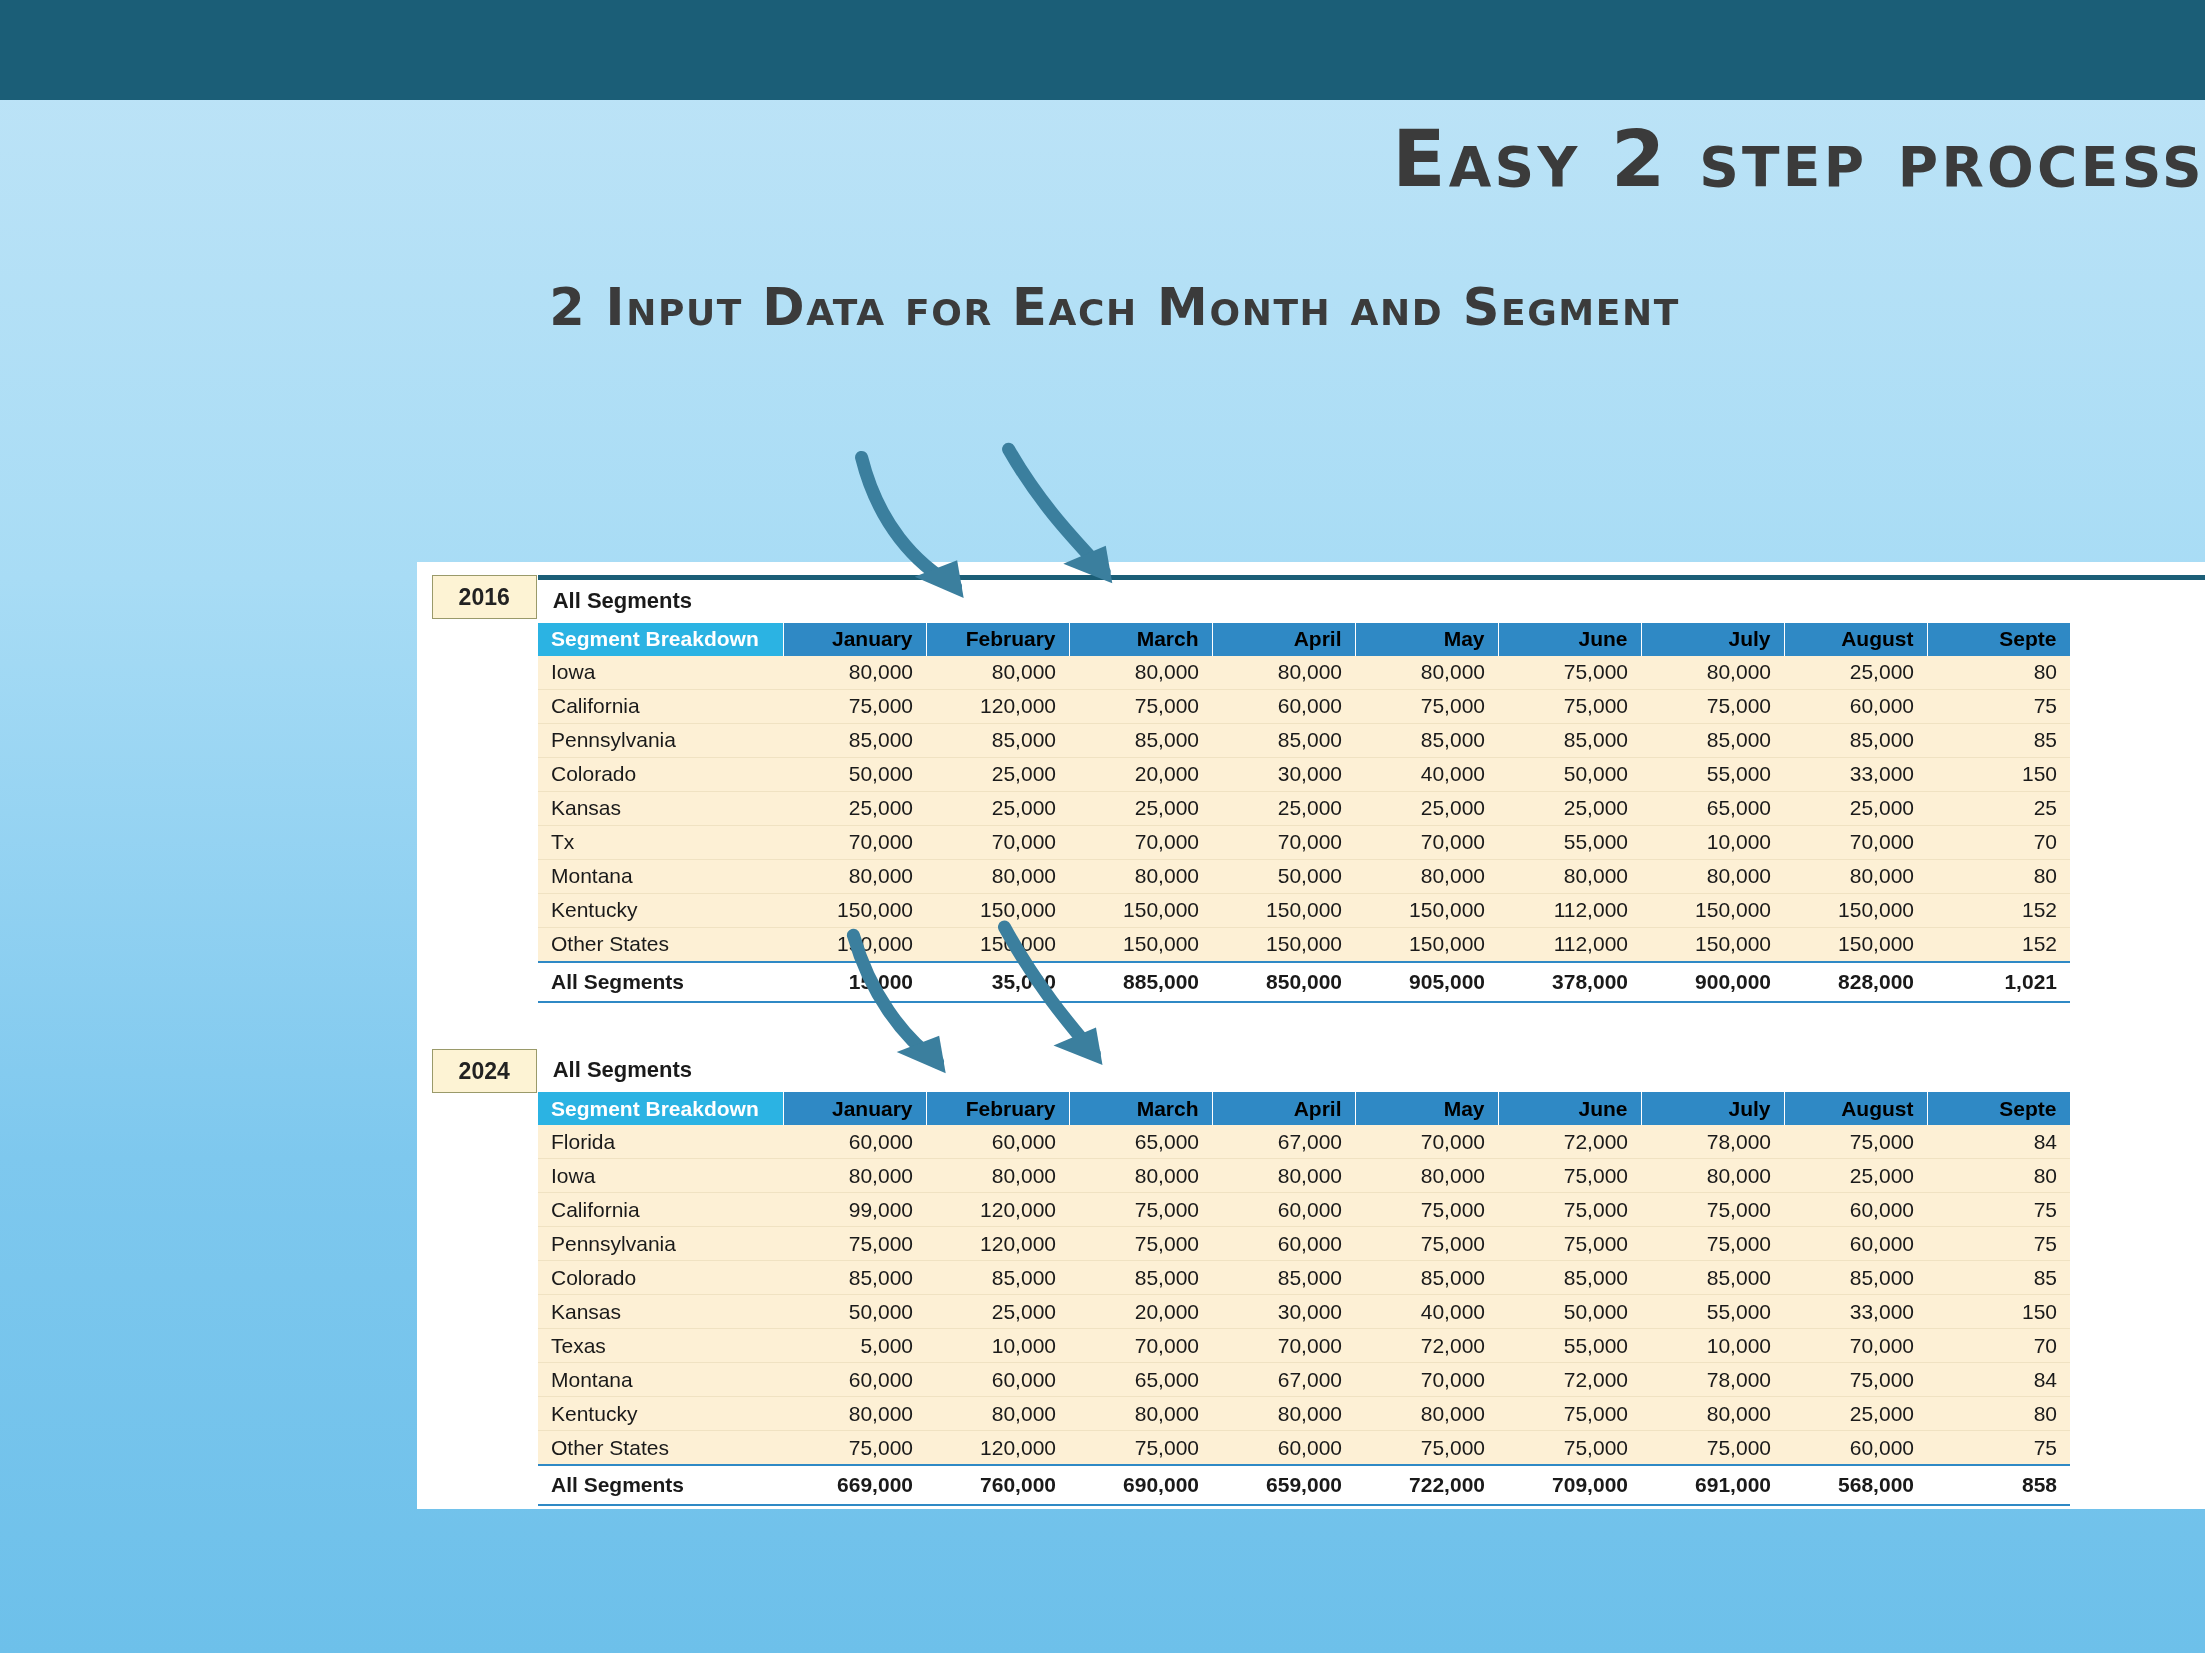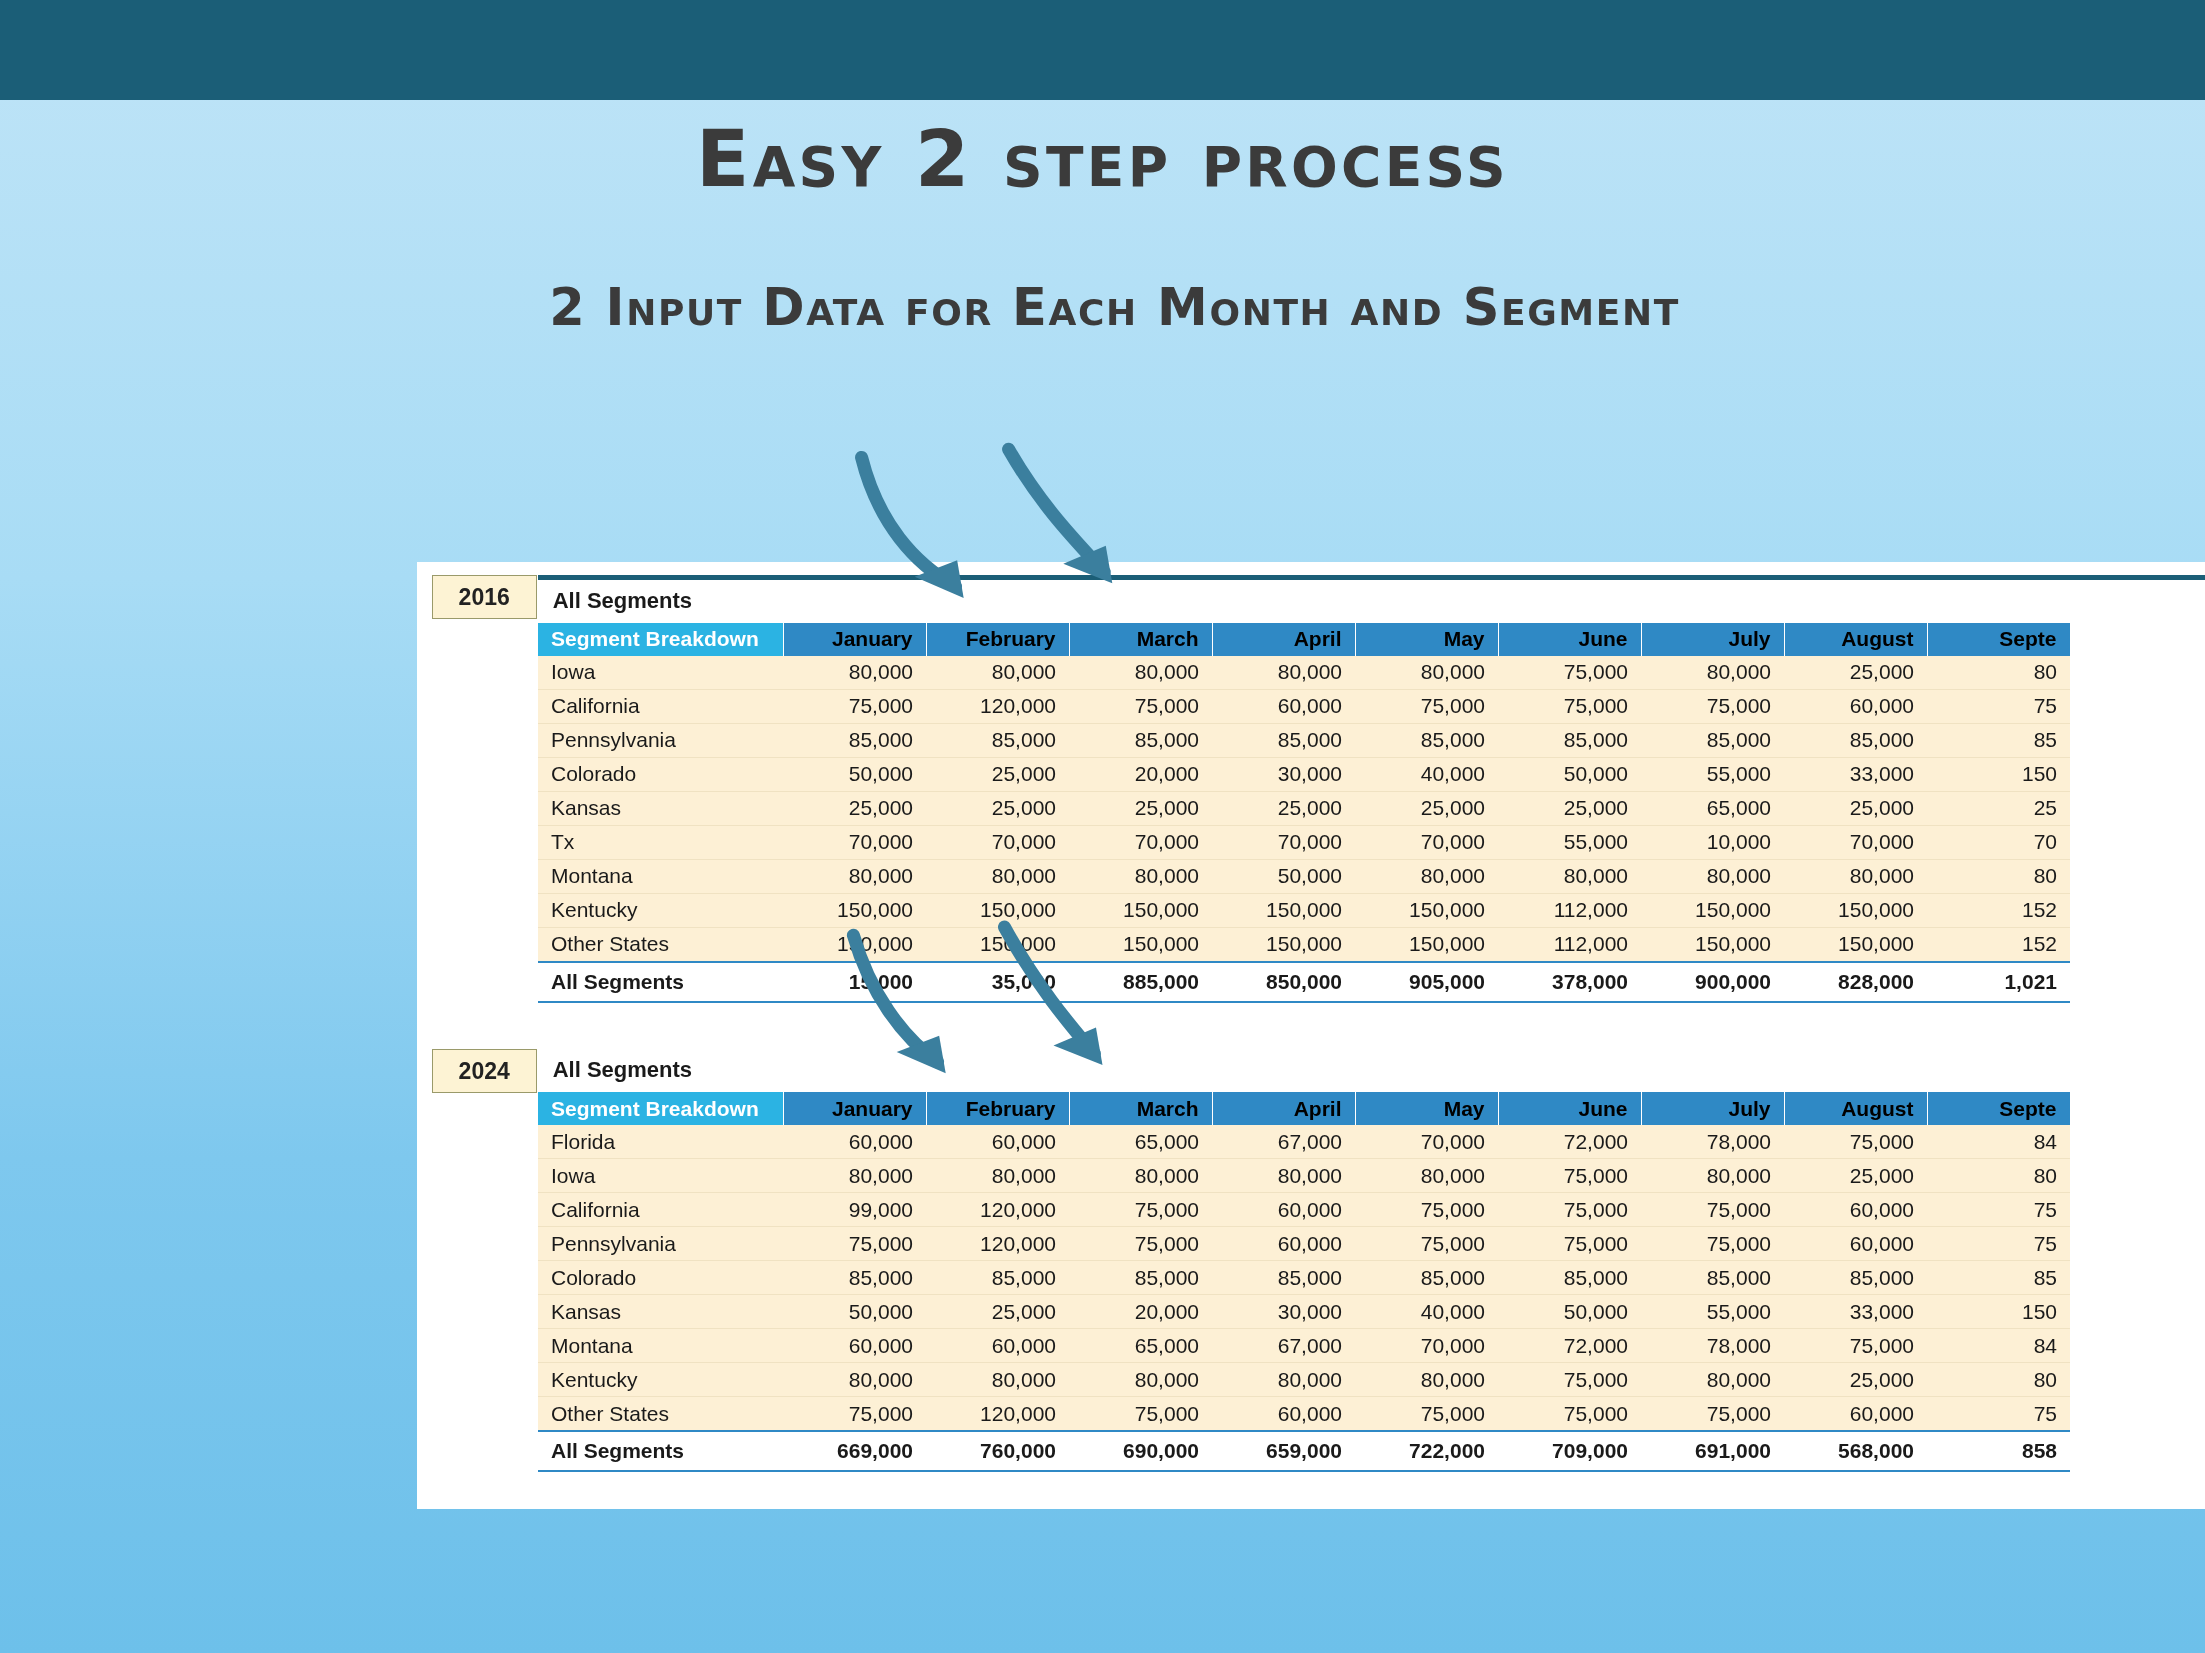--- a/index.html
+++ b/index.html
@@ -19,21 +19,21 @@
     left: 0; top: 0;
     width: 2205px;
     height: 100px;
     background: #1b5e77;
   }
   .headline {
     position: absolute;
     left: 0;
     top: 114px;
     width: 2205px;
-    text-align: center;
+    text-align: right;
     font-family: "DejaVu Sans", sans-serif;
     font-weight: bold;
     font-size: 78px;
     letter-spacing: 3.3px;
     color: #3b3b3b;
     font-variant: small-caps;
     text-transform: none;
   }
   .subhead {
     position: absolute;
@@ -415,20 +415,32 @@
               <td class="first">Kansas</td>
               <td>50,000</td>
               <td>25,000</td>
               <td>20,000</td>
               <td>30,000</td>
               <td>40,000</td>
               <td>50,000</td>
               <td>55,000</td>
               <td>33,000</td>
               <td>150</td>
+            </tr>
+          <tr>
+              <td class="first">Texas</td>
+              <td>5,000</td>
+              <td>10,000</td>
+              <td>70,000</td>
+              <td>70,000</td>
+              <td>72,000</td>
+              <td>55,000</td>
+              <td>10,000</td>
+              <td>70,000</td>
+              <td>70</td>
             </tr>
           <tr>
               <td class="first">Montana</td>
               <td>60,000</td>
               <td>60,000</td>
               <td>65,000</td>
               <td>67,000</td>
               <td>70,000</td>
               <td>72,000</td>
               <td>78,000</td>

